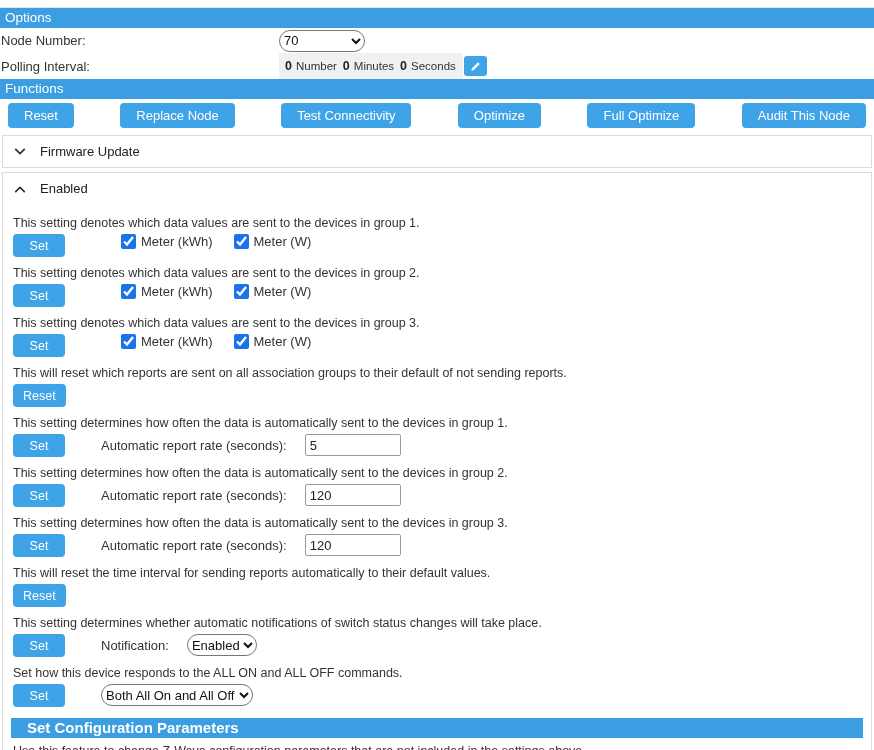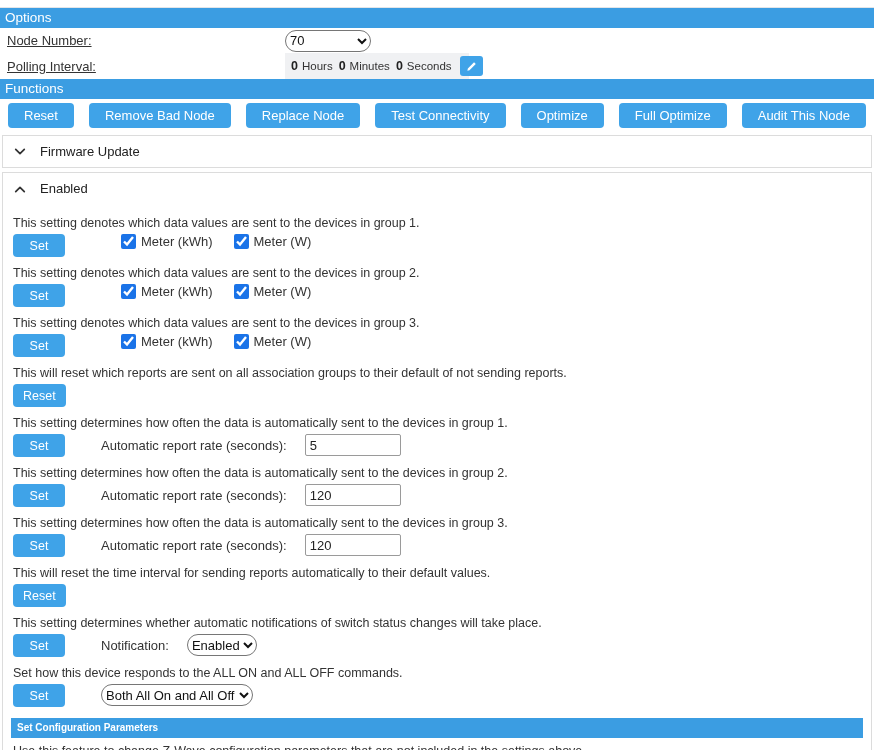--- a/index.html
+++ b/index.html
@@ -13,21 +13,21 @@
     width:874px;height:750px;background:#fff;color:#333;
     font-family:"Liberation Sans","DejaVu Sans",sans-serif;font-size:13px;
   }
   .top-strip{height:7px;border-bottom:1px solid #e3e5e8;margin-bottom:0;}
   .bar{
     background:var(--bar-blue);color:#fff;height:20px;line-height:20px;
     padding-left:5px;font-size:13.5px;
   }
   
   .opt-row{display:flex;align-items:center;min-height:25px;}
-  .opt-label{padding-left:7px;width:278px;text-decoration:underline;}
+  .opt-label{padding-left:1px;width:278px;}
   select{
     background:#fff;border:1px solid #767676;border-radius:11px;height:22px;
     font-family:"Liberation Sans","DejaVu Sans",sans-serif;font-size:13px;color:#111;
   }
   .node-select{width:86px;}
   .polling-box{
     background:#f0f1f3;display:flex;align-items:center;height:26px;
     padding:0 6px;width:172px;gap:2px;
   }
   .polling-box .num{font-weight:bold;font-size:12.5px;color:#222;}
@@ -60,60 +60,59 @@
   .cb-group{display:flex;align-items:center;margin-left:56px;gap:21px;}
   .cb-item{display:flex;align-items:center;gap:5px;}
   input[type=checkbox]{width:15px;height:15px;accent-color:var(--checkbox-blue);margin:0;}
   .rate-group{display:flex;align-items:center;margin-left:36px;gap:18px;}
   .rate-input{
     width:86px;height:20px;border:1px solid #9a9a9a;border-radius:2px;padding:0 4px;
     font-family:"Liberation Sans","DejaVu Sans",sans-serif;font-size:13px;color:#222;
   }
   .sub-bar{
     background:var(--bar-blue);color:#fff;height:20px;line-height:20px;
-    padding-left:6px;font-size:10px;font-weight:bold;margin-top:8px;
+    padding-left:16px;font-size:15px;font-weight:bold;margin-top:8px;
   }
 </style>
 </head>
 <body>
 
 <div class="top-strip"></div>
 
 <div class="bar">Options</div>
 
 <div class="opt-row">
   <span class="opt-label">Node Number:</span>
   <select class="node-select">
     <option>70</option>
   </select>
 </div>
 
 <div class="opt-row">
   <span class="opt-label">Polling Interval:</span>
   <div class="polling-box">
     <span class="num">0</span>
-    <span class="unit">Hours</span>
+    <span class="unit">Number</span>
     <span class="num">0</span>
     <span class="unit">Minutes</span>
     <span class="num">0</span>
     <span class="unit">Seconds</span>
     <button class="pencil-btn">
       <span class="chev">
         <svg width="11" height="11" viewBox="0 0 16 16">
             <path fill="#fff" d="M11.7 1.8l2.5 2.5-9.1 9.1-3.1.7.7-3.2 9-9.1z"></path>
           </svg>
       </span>
     </button>
   </div>
 </div>
 
 <div class="bar">Functions</div>
 <div class="fn-row">
   <button class="btn">Reset</button>
-  <button class="btn">Remove Bad Node</button>
   <button class="btn">Replace Node</button>
   <button class="btn">Test Connectivity</button>
   <button class="btn">Optimize</button>
   <button class="btn">Full Optimize</button>
   <button class="btn">Audit This Node</button>
 </div>
 
 <div class="card">
   <div class="card-header">
     <span class="chev">

